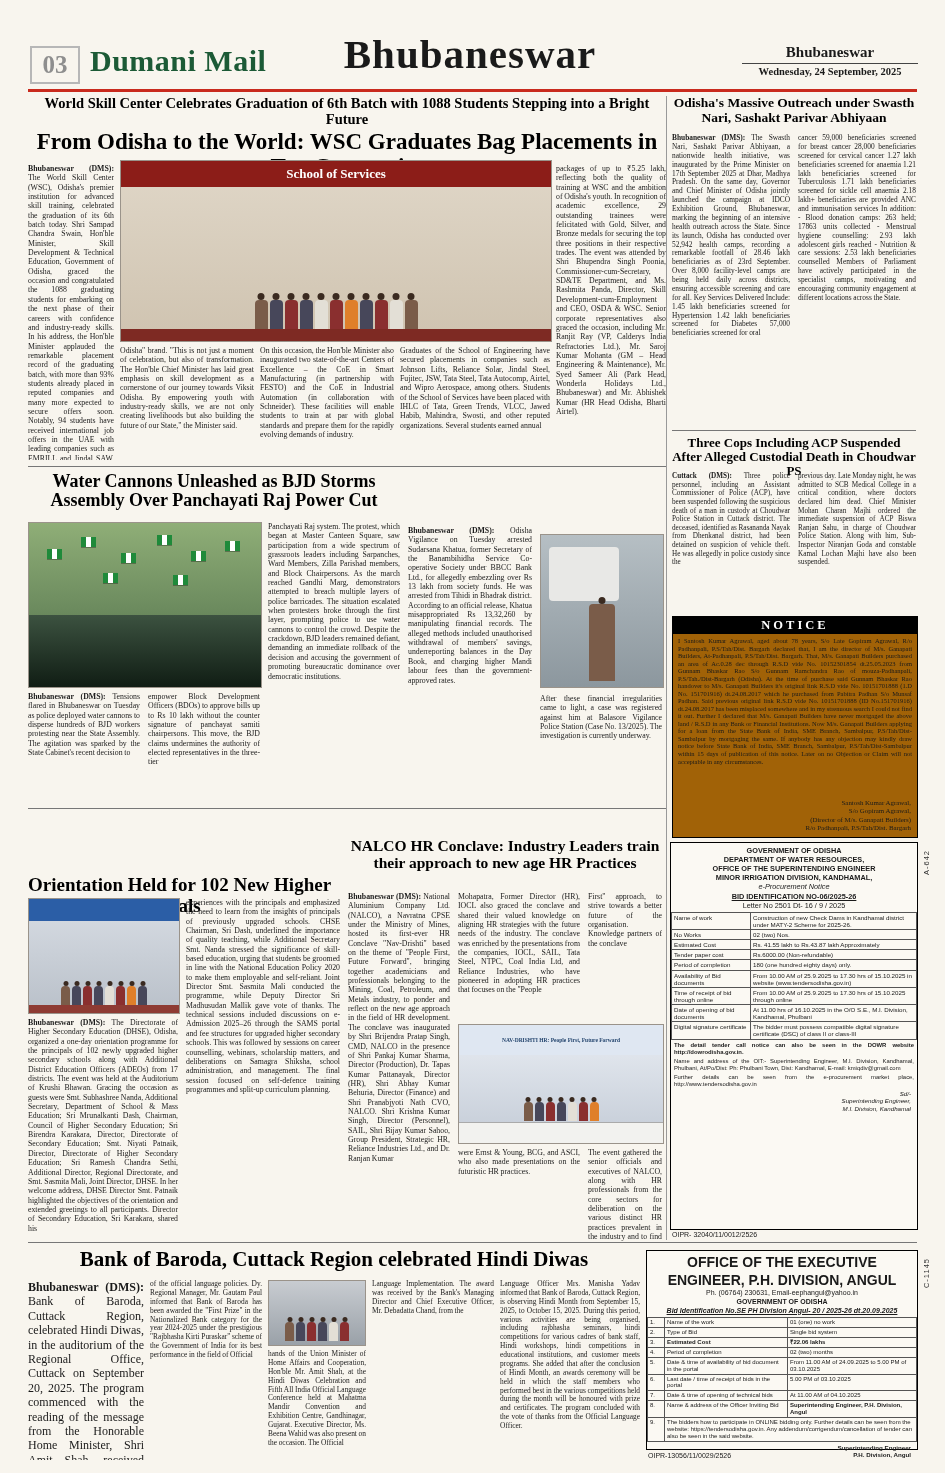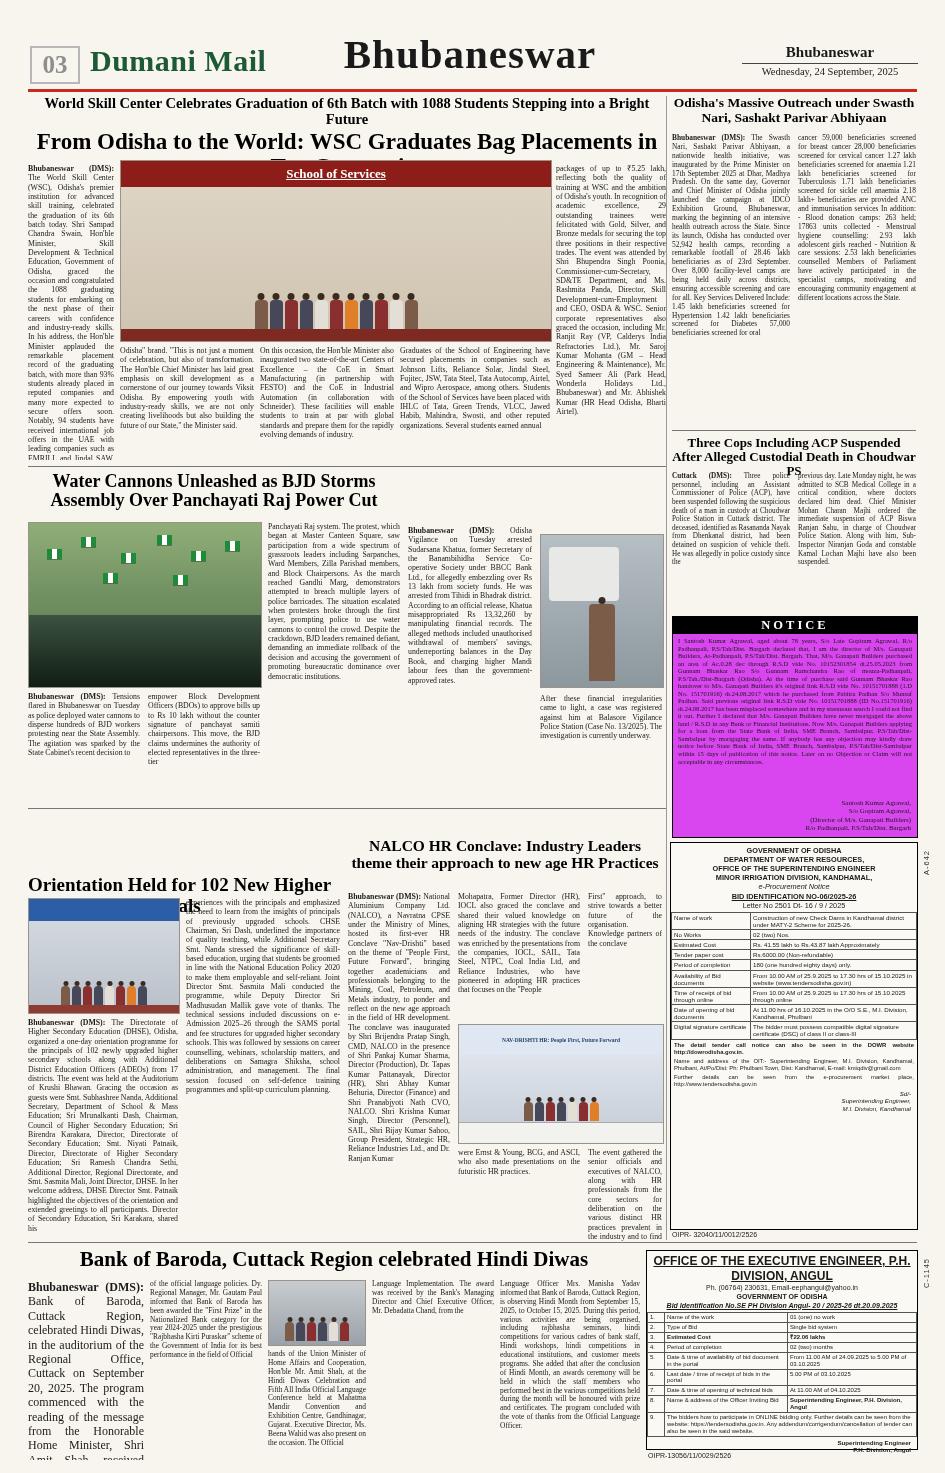--- a/index.html
+++ b/index.html
@@ -12,39 +12,39 @@
   .bt b{font-weight:bold;}
   .hrule{position:absolute;height:1px;background:#777;}
   .vrule{position:absolute;width:1px;background:#999;}
   
   .pgnum{border:2px solid #b7b7b7;color:#8e8e8e;font-size:25px;font-weight:bold;width:46px;height:34px;
          line-height:34px;text-align:center;}
   .papername{font-size:30px;font-weight:bold;color:#1c5a36;letter-spacing:0.5px;}
   .citytitle{font-size:41px;font-weight:bold;letter-spacing:1px;text-align:center;}
   .edblock{width:176px;text-align:center;}
   .edblock .c{font-size:15px;font-weight:bold;border-bottom:1px solid #444;padding-bottom:2px;}
-  .edblock .d{font-size:10.5px;font-weight:normal;padding-top:2px;}
+  .edblock .d{font-size:10.5px;font-weight:bold;padding-top:2px;}
   .redrule{position:absolute;left:28px;right:28px;height:3px;background:#c92a1d;}
   
   .photo{position:absolute;overflow:hidden;background:#cfc6b6;border:1px solid #9a938a;}
   .banner{position:absolute;left:0;right:0;background:#8c1d18;color:#fff;font-weight:bold;text-align:center;}
   .people{display:flex;justify-content:center;align-items:flex-end;gap:2px;position:absolute;left:0;right:0;}
   .p{display:inline-block;width:13px;height:36px;position:relative;flex:0 0 auto;}
   .p::before{content:"";position:absolute;top:0;left:50%;transform:translateX(-50%);width:7px;height:7px;border-radius:50%;background:#3a2a20;}
   .p::after{content:"";position:absolute;top:7px;left:0;right:0;bottom:0;border-radius:4px 4px 0 0;background:#7a5c49;}
   .p:nth-child(2n)::after{background:#47475a;}
   .p:nth-child(3n)::after{background:#8a2f2f;}
   .p:nth-child(5n)::after{background:#e3dfd6;}
   .p:nth-child(7n)::after{background:#df7f2a;}
   .people.sm .p{width:9px;height:24px;} .people.sm .p::before{width:5px;height:5px;} .people.sm .p::after{top:5px;}
   .floor{position:absolute;left:0;right:0;bottom:0;}
   .crowd{position:absolute;left:0;right:0;bottom:0;background:linear-gradient(#3c5240,#101d14);}
   .flagbit{position:absolute;width:15px;height:10px;background:linear-gradient(90deg,#1f8a3a 33%,#ffffff 33% 66%,#1f8a3a 66%);box-shadow:0 1px 0 rgba(0,0,0,.3);}
   
-  .noticebox{border:1.5px solid #000;background:#d946ef;}
+  .noticebox{border:1.5px solid #000;background:#a16207;}
   .noticetitle{background:#000;color:#fff;font-weight:bold;font-size:12.5px;text-align:center;letter-spacing:3px;padding:1px 0;}
   .noticebody{font-size:6.5px;line-height:1.16;text-align:justify;padding:3px 5px;overflow:hidden;}
   .sig{font-size:6.9px;text-align:right;padding:1px 6px 3px 0;line-height:1.2;}
   .tbox{border:1.5px solid #000;background:#fbf9f3;font-family:"Liberation Sans",sans-serif;}
   .thead{text-align:center;font-size:7.3px;line-height:1.25;padding-top:3px;}
   .thead .b{font-weight:bold;}
   .ttable{width:100%;border-collapse:collapse;font-size:6.2px;line-height:1.15;margin-top:2px;}
   .ttable td{border:0.5px solid #555;padding:1px 2px;vertical-align:top;text-align:left;}
   .tnote{font-size:5.9px;line-height:1.2;padding:2px 3px 0 3px;text-align:justify;}
   .tsig{font-size:6.2px;text-align:right;padding:2px 6px 2px 0;line-height:1.2;font-style:italic;}
@@ -74,21 +74,21 @@
   <div class="hrule" style="left:672px;top:430px;width:244px;"></div>
   <div class="hrule" style="left:28px;top:1242px;width:889px;"></div>
 
   <section class="abs" style="left:28px;top:96px;width:638px;height:366px;">
     <div class="hl center" style="font-size:14.5px;">World Skill Center Celebrates Graduation of 6th Batch with 1088 Students Stepping into a Bright Future</div>
     <div class="hl center" style="font-size:23px;margin-top:3px;">From Odisha to the World: WSC Graduates Bag Placements in Top Companies</div>
     <div class="bt abs" style="left:0;top:68px;width:86px;height:296px;">
       <b>Bhubaneswar (DMS):</b> <span>The World Skill Center (WSC), Odisha's premier institution for advanced skill training, celebrated the graduation of its 6th batch today. Shri Sampad Chandra Swain, Hon'ble Minister, Skill Development &amp; Technical Education, Government of Odisha, graced the occasion and congratulated the 1088 graduating students for embarking on the next phase of their careers with confidence and industry-ready skills. In his address, the Hon'ble Minister applauded the remarkable placement record of the graduating batch, with more than 93% students already placed in reputed companies and many more expected to secure offers soon. Notably, 94 students have received international job offers in the UAE with leading companies such as EMRILL and Jindal SAW, showcasing the growing global recognition of the "Skilled-in-</span>
     </div>
     <div class="photo" style="left:92px;top:64px;width:430px;height:180px;background:linear-gradient(#e0d7c8,#cfc3b0);">
-      <div class="banner" style="top:0;height:26px;line-height:26px;font-size:13px;text-decoration:underline;">School of Services</div>
+      <div class="banner" style="top:0;height:26px;line-height:26px;font-size:13px;">School of Services</div>
       <div class="people" style="bottom:12px;">
         <i class="p"></i>
           <i class="p"></i>
           <i class="p"></i>
           <i class="p"></i>
           <i class="p"></i>
           <i class="p"></i>
           <i class="p"></i>
           <i class="p"></i>
           <i class="p"></i>
@@ -179,21 +179,21 @@
       </div>
       <div class="floor" style="height:8px;background:#8e3b33;"></div>
     </div>
     <div class="bt abs" style="left:0;top:176px;width:150px;height:224px;">
       <b>Bhubaneswar (DMS):</b> <span>The Directorate of Higher Secondary Education (DHSE), Odisha, organized a one-day orientation programme for the principals of 102 newly upgraded higher secondary schools along with Additional District Education Officers (ADEOs) from 17 districts. The event was held at the Auditorium of Krushi Bhawan. Gracing the occasion as guests were Smt. Subhashree Nanda, Additional Secretary, Department of School &amp; Mass Education; Sri Mrunalkanti Dash, Chairman, Council of Higher Secondary Education; Sri Birendra Karakara, Director, Directorate of Secondary Education; Smt. Niyati Patnaik, Director, Directorate of Higher Secondary Education; Sri Ramesh Chandra Sethi, Additional Director, Regional Directorate, and Smt. Sasmita Mali, Joint Director, DHSE. In her welcome address, DHSE Director Smt. Patnaik highlighted the objectives of the orientation and extended greetings to all participants. Director of Secondary Education, Sri Karakara, shared his</span>
     </div>
     <div class="bt abs" style="left:158px;top:56px;width:154px;height:344px;">experiences with the principals and emphasized the need to learn from the insights of principals of previously upgraded schools. CHSE Chairman, Sri Dash, underlined the importance of quality teaching, while Additional Secretary Smt. Nanda stressed the significance of skill-based education, urging that students be groomed in line with the National Education Policy 2020 to make them employable and self-reliant. Joint Director Smt. Sasmita Mali conducted the programme, while Deputy Director Sri Madhusudan Mallik gave vote of thanks. The technical sessions included discussions on e-Admission 2025–26 through the SAMS portal and fee structures for upgraded higher secondary schools. This was followed by sessions on career counselling, webinars, scholarship matters, and deliberations on Samagra Shiksha, school administration, and management. The final session focused on self-defence training programmes and split-up curriculum planning.</div>
   </section>
 
   <section class="abs" style="left:348px;top:838px;width:314px;height:404px;">
-    <div class="hl center" style="font-size:15.5px;">NALCO HR Conclave: Industry Leaders theme their approach to new age HR Practices</div>
+    <div class="hl center" style="font-size:15.5px;">NALCO HR Conclave: Industry Leaders train their approach to new age HR Practices</div>
     <div class="bt abs" style="left:0;top:54px;width:102px;height:350px;">
       <b>Bhubaneswar (DMS):</b> <span>National Aluminium Company Ltd. (NALCO), a Navratna CPSE under the Ministry of Mines, hosted its first-ever HR Conclave "Nav-Drishti" based on the theme of "People First, Future Forward", bringing together academicians and professionals belonging to the Mining, Coal, Petroleum, and Metals industry, to ponder and reflect on the new age approach in the field of HR development. The conclave was inaugurated by Shri Brijendra Pratap Singh, CMD, NALCO in the presence of Shri Pankaj Kumar Sharma, Director (Production), Dr. Tapas Kumar Pattanayak, Director (HR), Shri Abhay Kumar Behuria, Director (Finance) and Shri Pranabjyoti Nath CVO, NALCO. Shri Krishna Kumar Singh, Director (Personnel), SAIL, Shri Bijay Kumar Sahoo, Group President, Strategic HR, Reliance Industries Ltd., and Dr. Ranjan Kumar</span>
     </div>
     <div class="bt abs" style="left:110px;top:54px;width:122px;height:128px;">Mohapatra, Former Director (HR), IOCL also graced the conclave and shared their valued knowledge on aligning HR strategies with the future needs of the industry. The conclave was enriched by the presentations from the companies, IOCL, SAIL, Tata Steel, NTPC, Coal India Ltd, and Reliance Industries, who have pioneered in adopting HR practices that focuses on the "People</div>
     <div class="bt abs" style="left:240px;top:54px;width:74px;height:128px;">First" approach, to strive towards a better future of the organisation. Knowledge partners of the conclave</div>
     <div class="photo" style="left:110px;top:186px;width:204px;height:118px;background:linear-gradient(#e9edf3,#c3cbd6);">
       <div style="position:absolute;left:0;right:0;top:0;height:30px;background:#dfe7f2;color:#24456e;font-size:5.5px;font-weight:bold;text-align:center;line-height:30px;overflow:hidden;">NAV-DRISHTI HR: People First, Future Forward</div>
       <div class="people sm" style="bottom:22px;">
         <i class="p"></i>
           <i class="p"></i>
@@ -289,21 +289,21 @@
         </div>
       </div>
       <div class="bt" style="margin-top:4px;height:110px;font-size:7.4px;">hands of the Union Minister of Home Affairs and Cooperation, Hon'ble Mr. Amit Shah, at the Hindi Diwas Celebration and Fifth All India Official Language Conference held at Mahatma Mandir Convention and Exhibition Centre, Gandhinagar, Gujarat. Executive Director, Ms. Beena Wahid was also present on the occasion. The Official</div>
     </div>
     <div class="bt abs" style="left:344px;top:32px;width:122px;height:180px;font-size:7.4px;">Language Implementation. The award was received by the Bank's Managing Director and Chief Executive Officer, Mr. Debadatta Chand, from the</div>
     <div class="bt abs" style="left:472px;top:32px;width:140px;height:180px;font-size:7.4px;">Language Officer Mrs. Manisha Yadav informed that Bank of Baroda, Cuttack Region, is observing Hindi Month from September 15, 2025, to October 15, 2025. During this period, various activities are being organised, including rajbhasha seminars, hindi competitions for various cadres of bank staff, Hindi workshops, hindi competitions in educational institutions, and customer meets programs. She added that after the conclusion of Hindi Month, an awards ceremony will be held in which the staff members who performed best in the various competitions held during the month will be honoured with prize and certificates. The program concluded with the vote of thanks from the Official Language Officer.</div>
   </section>
 
   <section class="abs tbox" style="left:646px;top:1250px;width:270px;height:198px;">
     <div class="thead" style="font-size:7px;">
-      <div class="b" style="font-size:12px;text-decoration:underline;">OFFICE OF THE EXECUTIVE ENGINEER, P.H. DIVISION, ANGUL</div>
+      <div class="b" style="font-size:14px;">OFFICE OF THE EXECUTIVE ENGINEER, P.H. DIVISION, ANGUL</div>
       <div>Ph. (06764) 230631, Email-eephangul@yahoo.in</div>
       <div class="b">GOVERNMENT OF ODISHA</div>
       <div class="b" style="text-decoration:underline;font-style:italic;">Bid Identification No.SE PH Division Angul- 20 / 2025-26 dt.20.09.2025</div>
     </div>
     <table class="ttable" style="font-size:6px;">
       <tbody>
           <tr>
             <td style="width:12px;">1.</td>
             <td style="width:118px;">Name of the work</td>
             <td>01 (one) no work</td>

